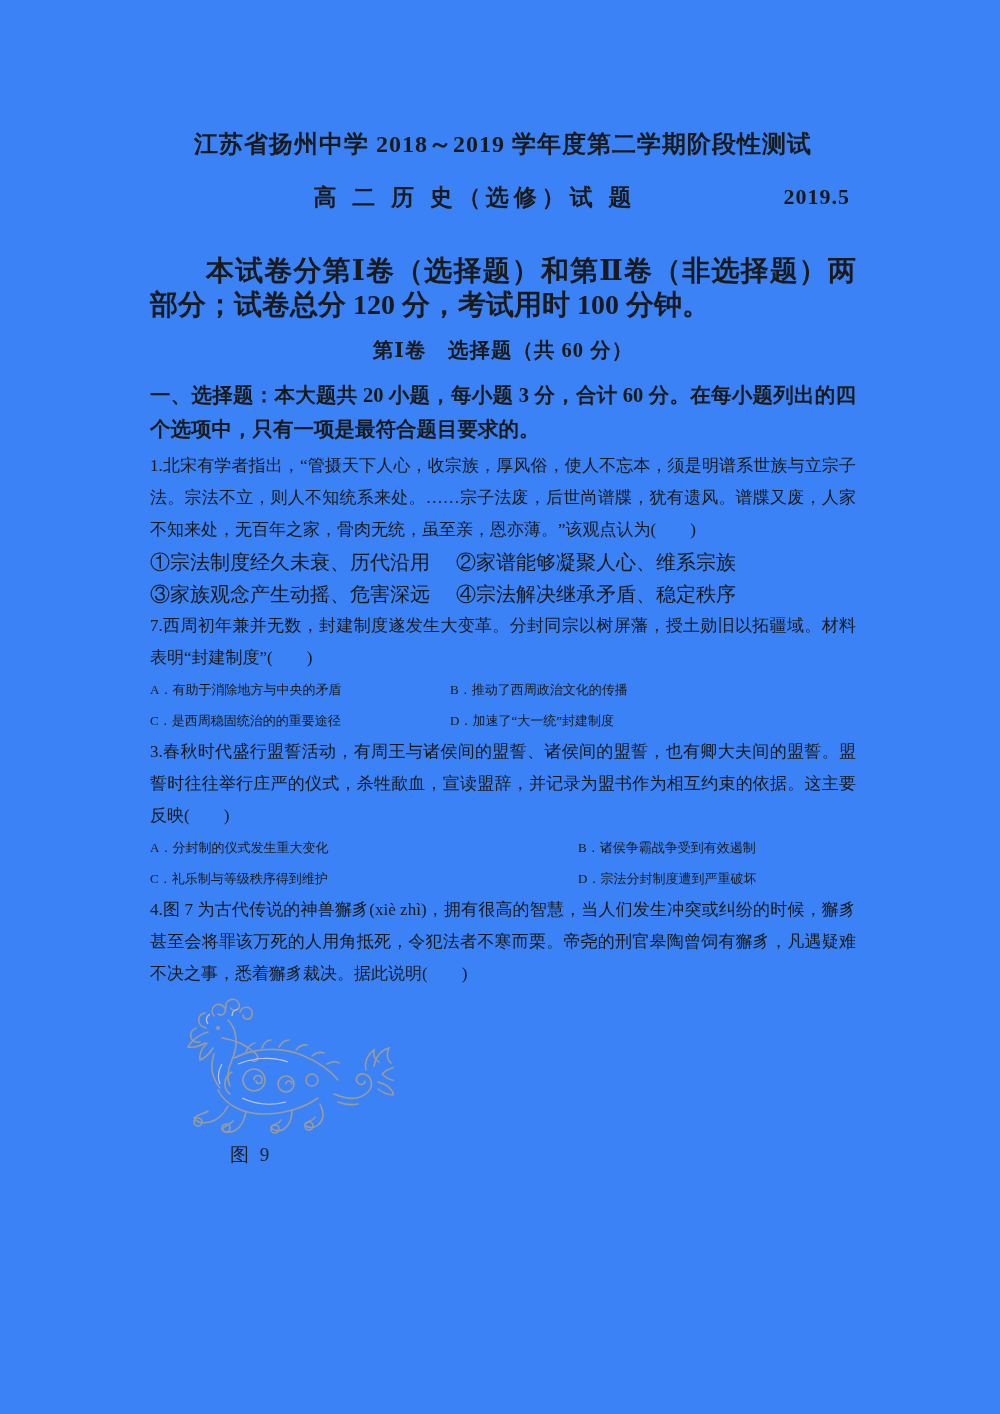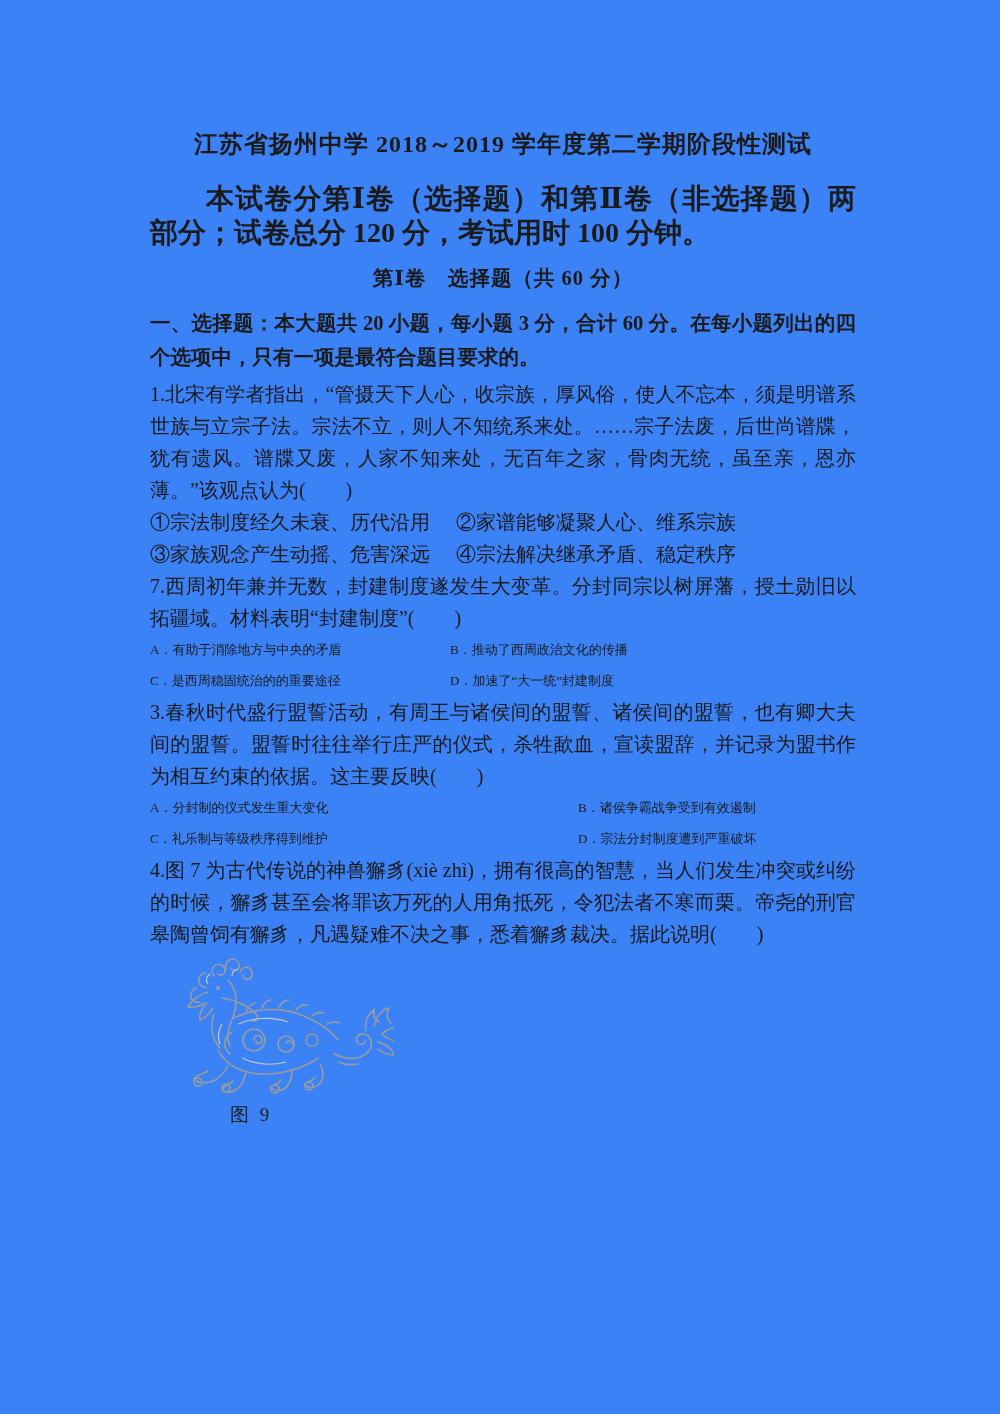--- a/index.html
+++ b/index.html
@@ -71,21 +71,21 @@
     letter-spacing: 1px;
   }
   .instructions {
     font-size: 20.5px;
     font-weight: bold;
     line-height: 34px;
     text-align: justify;
     margin-bottom: 4px;
   }
   .q-stem {
-    font-size: 20px;
+    font-size: 17px;
     line-height: 32px;
     text-align: justify;
   }
   .q-statements .stmt-row {
     font-size: 20px;
     line-height: 32px;
     white-space: nowrap;
   }
   .stmt-gap { display: inline-block; width: 26px; }
   .q1-options {
@@ -123,20 +123,24 @@
   }
 </style>
 </head>
 <body>
 
 <div class="page">
   <div class="content">
 
     <div class="title1">江苏省扬州中学 2018～2019 学年度第二学期阶段性测试</div>
 
+    <div class="title2-row">
+      <div class="title2">高 二 历 史（选修）试 题</div>
+      <div class="title2-date">2019.5</div>
+    </div>
 
     <div class="intro">本试卷分第Ⅰ卷（选择题）和第Ⅱ卷（非选择题）两部分；试卷总分 120 分，考试用时 100 分钟。</div>
 
     <div class="section-header">第Ⅰ卷　选择题（共 60 分）</div>
 
     <div class="instructions">一、选择题：本大题共 20 小题，每小题 3 分，合计 60 分。在每小题列出的四个选项中，只有一项是最符合题目要求的。</div>
 
     <div class="question">
       <div class="q-stem">1.北宋有学者指出，“管摄天下人心，收宗族，厚风俗，使人不忘本，须是明谱系世族与立宗子法。宗法不立，则人不知统系来处。……宗子法废，后世尚谱牒，犹有遗风。谱牒又废，人家不知来处，无百年之家，骨肉无统，虽至亲，恩亦薄。”该观点认为(　　)</div>
       <div class="q-statements">

